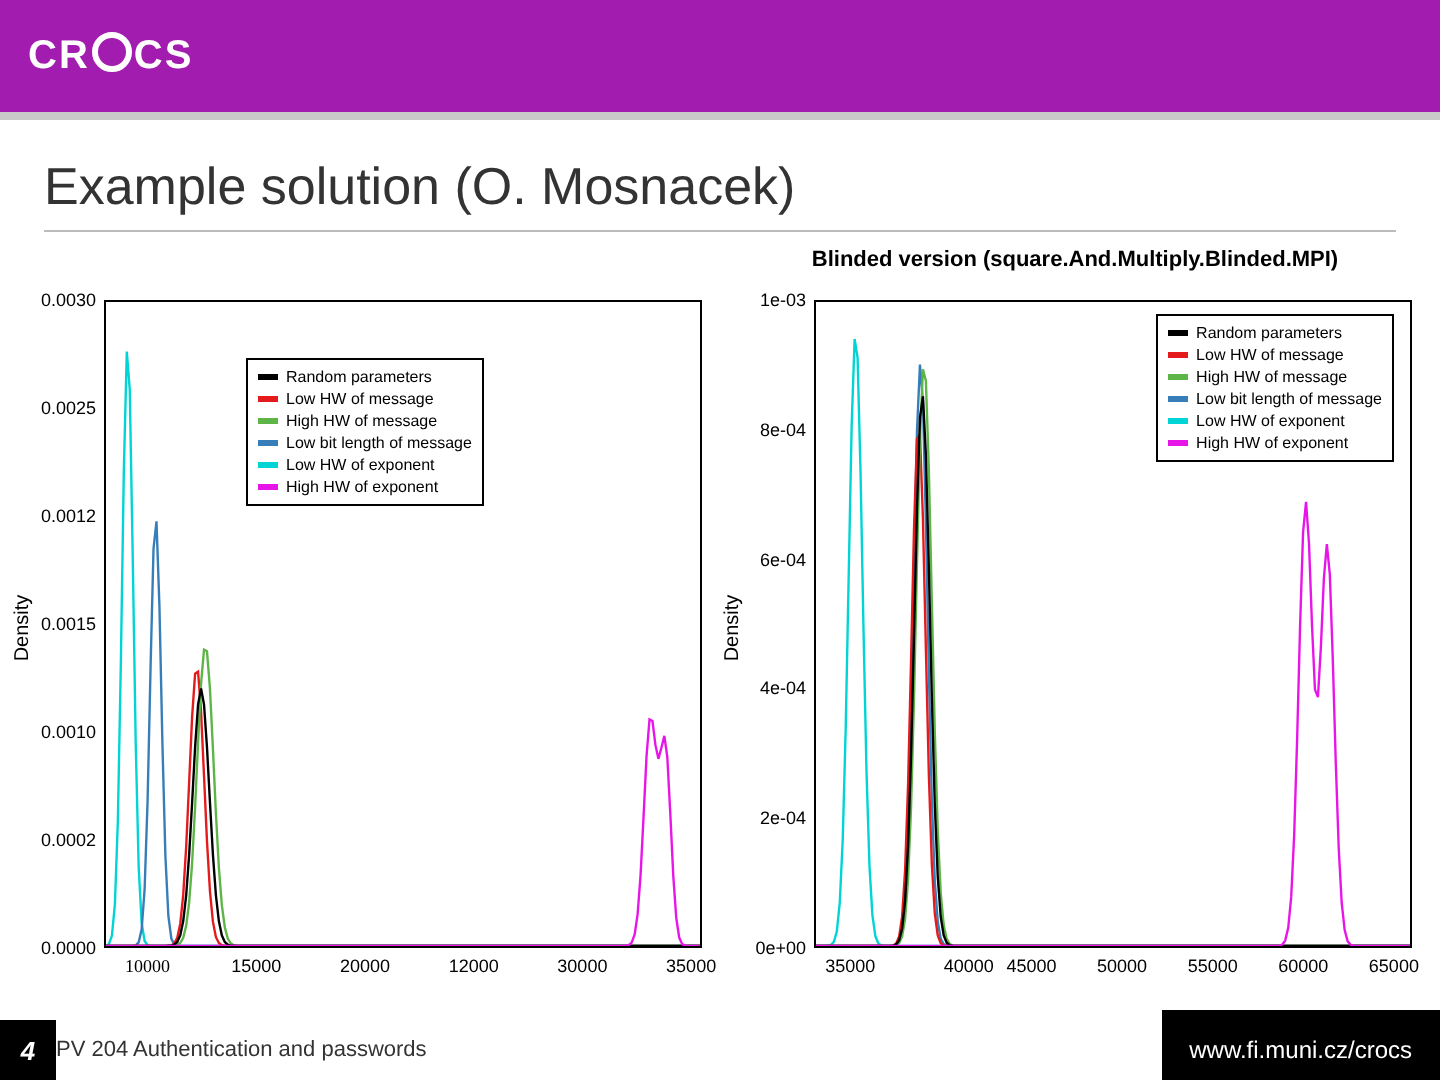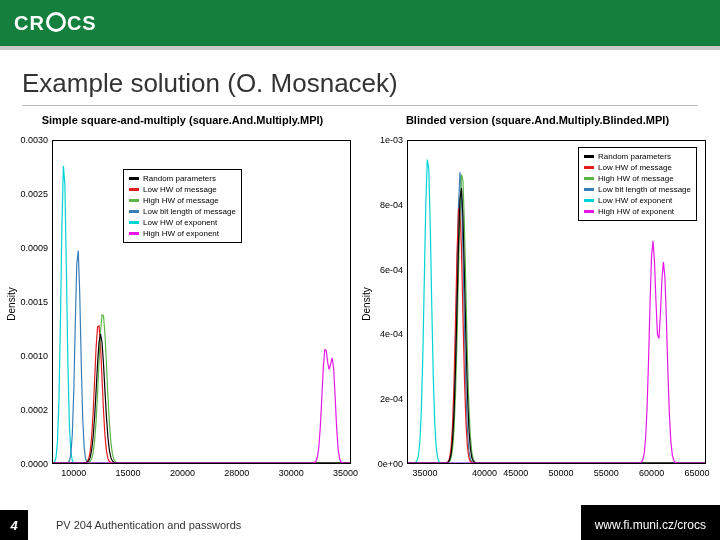--- a/index.html
+++ b/index.html
@@ -1,53 +1,52 @@
 <!DOCTYPE html>
 <html><head>
 <meta charset="utf-8">
 <style>
   html,body{margin:0;padding:0;width:720px;height:540px;font-family:Arial,Helvetica,sans-serif;background:#fff;overflow:hidden}
-  .topbar{height:46px;background:#15803d;color:#fff;display:flex;align-items:center;padding:0 14px}
+  .topbar{height:56px;background:#a21caf;color:#fff;display:flex;align-items:center;padding:0 14px}
   .logo{font-size:20px;font-weight:bold;letter-spacing:1px;color:#fff}
   .logo .o{display:inline-block;width:14px;height:14px;border:3px solid #fff;border-radius:50%;vertical-align:-2px;margin:0 1px}
   .thinbar{height:4px;background:#c9c9c9}
   .title{font-size:26px;color:#333;padding:18px 22px 6px 22px}
   .underline{border-bottom:1px solid #bbb;margin:0 22px 8px 22px}
   .charts{display:flex;gap:6px;padding:0 8px;height:380px}
   .panel{flex:1;position:relative}
   .ctitle{position:absolute;left:0;right:0;top:0;text-align:center;font-size:11px;font-weight:bold}
   .ylab{position:absolute;left:-2px;top:50%;transform:rotate(-90deg) translateX(-50%);transform-origin:left top;font-size:10px}
   .plot{position:absolute;left:44px;top:26px;right:6px;bottom:30px;border:1px solid #000;box-sizing:border-box}
   svg.curves{position:absolute;left:0;top:0;width:100%;height:100%}
   .yticks{position:absolute;left:0;top:26px;bottom:30px;width:42px}
   .ytick{position:absolute;right:2px;font-size:9px;color:#000;transform:translateY(-50%)}
   .xticks{position:absolute;left:44px;right:6px;bottom:10px;height:16px}
   .xtick{position:absolute;font-size:9px;transform:translateX(-50%)}
   .legend{position:absolute;background:#fff;border:1px solid #000;padding:3px 5px;font-size:8px;line-height:11px}
   .legrow{display:flex;align-items:center;gap:4px;white-space:nowrap}
   .sw{width:10px;height:3px;display:inline-block}
   .footer{position:absolute;left:0;right:0;bottom:0;height:30px;background:#fff;display:flex;align-items:center}
   .pagenum{width:28px;height:30px;background:#000;color:#fff;display:flex;align-items:center;justify-content:center;font-size:13px;font-weight:bold;font-style:italic}
-  .ftext{font-size:11px;color:#333;padding-left:28px}
+  .ftext{font-size:11px;color:#333;padding-left:0}
   .url{margin-left:auto;height:40px;background:#000;color:#fff;font-size:12px;display:flex;align-items:center;padding:0 14px}
 </style>
 </head>
 <body>
 
 <div class="topbar">
   <span class="logo">CR<span class="o"></span>CS</span>
 </div>
 <div class="thinbar"></div>
 
 <div class="title">Example solution (O. Mosnacek)</div>
 <div class="underline"></div>
 
 <div class="charts">
   <div class="panel" id="panel0">
-    <div class="ctitle">Simple square-and-multiply (square.And.Multiply.MPI)</div>
     <div class="ylab">Density</div>
     <div class="plot" id="plot0">
       <svg class="curves" id="svg0" viewBox="0 0 300 320" preserveAspectRatio="none">
           <path d="M 0 320 L 0.0 319.9 L 1.5 319.0 L 3.0 314.8 L 4.5 299.2 L 6.0 257.4 L 7.5 179.4 L 9.0 84.2 L 10.5 24.6 L 12.0 43.5 L 13.5 126.7 L 15.0 219.1 L 16.5 280.6 L 18.0 308.5 L 19.5 317.5 L 21.0 319.6 L 22.5 320.0 L 24.0 320.0 L 25.5 320.0 L 27.0 320.0 L 28.5 320.0 L 30.0 320.0 L 31.5 320.0 L 33.0 320.0 L 34.5 320.0 L 36.0 320.0 L 37.5 320.0 L 39.0 320.0 L 40.5 320.0 L 42.0 320.0 L 43.5 320.0 L 45.0 320.0 L 46.5 320.0 L 48.0 320.0 L 49.5 320.0 L 51.0 320.0 L 52.5 320.0 L 54.0 320.0 L 55.5 320.0 L 57.0 320.0 L 58.5 320.0 L 60.0 320.0 L 61.5 320.0 L 63.0 320.0 L 64.5 320.0 L 66.0 320.0 L 67.5 320.0 L 69.0 320.0 L 70.5 320.0 L 72.0 320.0 L 73.5 320.0 L 75.0 320.0 L 76.5 320.0 L 78.0 320.0 L 79.5 320.0 L 81.0 320.0 L 82.5 320.0 L 84.0 320.0 L 85.5 320.0 L 87.0 320.0 L 88.5 320.0 L 90.0 320.0 L 91.5 320.0 L 93.0 320.0 L 94.5 320.0 L 96.0 320.0 L 97.5 320.0 L 99.0 320.0 L 100.5 320.0 L 102.0 320.0 L 103.5 320.0 L 105.0 320.0 L 106.5 320.0 L 108.0 320.0 L 109.5 320.0 L 111.0 320.0 L 112.5 320.0 L 114.0 320.0 L 115.5 320.0 L 117.0 320.0 L 118.5 320.0 L 120.0 320.0 L 121.5 320.0 L 123.0 320.0 L 124.5 320.0 L 126.0 320.0 L 127.5 320.0 L 129.0 320.0 L 130.5 320.0 L 132.0 320.0 L 133.5 320.0 L 135.0 320.0 L 136.5 320.0 L 138.0 320.0 L 139.5 320.0 L 141.0 320.0 L 142.5 320.0 L 144.0 320.0 L 145.5 320.0 L 147.0 320.0 L 148.5 320.0 L 150.0 320.0 L 151.5 320.0 L 153.0 320.0 L 154.5 320.0 L 156.0 320.0 L 157.5 320.0 L 159.0 320.0 L 160.5 320.0 L 162.0 320.0 L 163.5 320.0 L 165.0 320.0 L 166.5 320.0 L 168.0 320.0 L 169.5 320.0 L 171.0 320.0 L 172.5 320.0 L 174.0 320.0 L 175.5 320.0 L 177.0 320.0 L 178.5 320.0 L 180.0 320.0 L 181.5 320.0 L 183.0 320.0 L 184.5 320.0 L 186.0 320.0 L 187.5 320.0 L 189.0 320.0 L 190.5 320.0 L 192.0 320.0 L 193.5 320.0 L 195.0 320.0 L 196.5 320.0 L 198.0 320.0 L 199.5 320.0 L 201.0 320.0 L 202.5 320.0 L 204.0 320.0 L 205.5 320.0 L 207.0 320.0 L 208.5 320.0 L 210.0 320.0 L 211.5 320.0 L 213.0 320.0 L 214.5 320.0 L 216.0 320.0 L 217.5 320.0 L 219.0 320.0 L 220.5 320.0 L 222.0 320.0 L 223.5 320.0 L 225.0 320.0 L 226.5 320.0 L 228.0 320.0 L 229.5 320.0 L 231.0 320.0 L 232.5 320.0 L 234.0 320.0 L 235.5 320.0 L 237.0 320.0 L 238.5 320.0 L 240.0 320.0 L 241.5 320.0 L 243.0 320.0 L 244.5 320.0 L 246.0 320.0 L 247.5 320.0 L 249.0 320.0 L 250.5 320.0 L 252.0 320.0 L 253.5 320.0 L 255.0 320.0 L 256.5 320.0 L 258.0 320.0 L 259.5 320.0 L 261.0 320.0 L 262.5 320.0 L 264.0 320.0 L 265.5 320.0 L 267.0 320.0 L 268.5 320.0 L 270.0 320.0 L 271.5 320.0 L 273.0 320.0 L 274.5 320.0 L 276.0 320.0 L 277.5 320.0 L 279.0 320.0 L 280.5 320.0 L 282.0 320.0 L 283.5 320.0 L 285.0 320.0 L 286.5 320.0 L 288.0 320.0 L 289.5 320.0 L 291.0 320.0 L 292.5 320.0 L 294.0 320.0 L 295.5 320.0 L 297.0 320.0 L 298.5 320.0 L 300.0 320.0 L 300 320" fill="none" stroke="#00d4d4" stroke-width="1.2"></path>
           <path d="M 0 320 L 0.0 320.0 L 1.5 320.0 L 3.0 320.0 L 4.5 320.0 L 6.0 320.0 L 7.5 320.0 L 9.0 320.0 L 10.5 320.0 L 12.0 320.0 L 13.5 320.0 L 15.0 319.7 L 16.5 318.2 L 18.0 311.8 L 19.5 291.9 L 21.0 247.9 L 22.5 181.9 L 24.0 122.5 L 25.5 109.0 L 27.0 151.6 L 28.5 219.6 L 30.0 275.3 L 31.5 305.1 L 33.0 316.3 L 34.5 319.3 L 36.0 319.9 L 37.5 320.0 L 39.0 320.0 L 40.5 320.0 L 42.0 320.0 L 43.5 320.0 L 45.0 320.0 L 46.5 320.0 L 48.0 320.0 L 49.5 320.0 L 51.0 320.0 L 52.5 320.0 L 54.0 320.0 L 55.5 320.0 L 57.0 320.0 L 58.5 320.0 L 60.0 320.0 L 61.5 320.0 L 63.0 320.0 L 64.5 320.0 L 66.0 320.0 L 67.5 320.0 L 69.0 320.0 L 70.5 320.0 L 72.0 320.0 L 73.5 320.0 L 75.0 320.0 L 76.5 320.0 L 78.0 320.0 L 79.5 320.0 L 81.0 320.0 L 82.5 320.0 L 84.0 320.0 L 85.5 320.0 L 87.0 320.0 L 88.5 320.0 L 90.0 320.0 L 91.5 320.0 L 93.0 320.0 L 94.5 320.0 L 96.0 320.0 L 97.5 320.0 L 99.0 320.0 L 100.5 320.0 L 102.0 320.0 L 103.5 320.0 L 105.0 320.0 L 106.5 320.0 L 108.0 320.0 L 109.5 320.0 L 111.0 320.0 L 112.5 320.0 L 114.0 320.0 L 115.5 320.0 L 117.0 320.0 L 118.5 320.0 L 120.0 320.0 L 121.5 320.0 L 123.0 320.0 L 124.5 320.0 L 126.0 320.0 L 127.5 320.0 L 129.0 320.0 L 130.5 320.0 L 132.0 320.0 L 133.5 320.0 L 135.0 320.0 L 136.5 320.0 L 138.0 320.0 L 139.5 320.0 L 141.0 320.0 L 142.5 320.0 L 144.0 320.0 L 145.5 320.0 L 147.0 320.0 L 148.5 320.0 L 150.0 320.0 L 151.5 320.0 L 153.0 320.0 L 154.5 320.0 L 156.0 320.0 L 157.5 320.0 L 159.0 320.0 L 160.5 320.0 L 162.0 320.0 L 163.5 320.0 L 165.0 320.0 L 166.5 320.0 L 168.0 320.0 L 169.5 320.0 L 171.0 320.0 L 172.5 320.0 L 174.0 320.0 L 175.5 320.0 L 177.0 320.0 L 178.5 320.0 L 180.0 320.0 L 181.5 320.0 L 183.0 320.0 L 184.5 320.0 L 186.0 320.0 L 187.5 320.0 L 189.0 320.0 L 190.5 320.0 L 192.0 320.0 L 193.5 320.0 L 195.0 320.0 L 196.5 320.0 L 198.0 320.0 L 199.5 320.0 L 201.0 320.0 L 202.5 320.0 L 204.0 320.0 L 205.5 320.0 L 207.0 320.0 L 208.5 320.0 L 210.0 320.0 L 211.5 320.0 L 213.0 320.0 L 214.5 320.0 L 216.0 320.0 L 217.5 320.0 L 219.0 320.0 L 220.5 320.0 L 222.0 320.0 L 223.5 320.0 L 225.0 320.0 L 226.5 320.0 L 228.0 320.0 L 229.5 320.0 L 231.0 320.0 L 232.5 320.0 L 234.0 320.0 L 235.5 320.0 L 237.0 320.0 L 238.5 320.0 L 240.0 320.0 L 241.5 320.0 L 243.0 320.0 L 244.5 320.0 L 246.0 320.0 L 247.5 320.0 L 249.0 320.0 L 250.5 320.0 L 252.0 320.0 L 253.5 320.0 L 255.0 320.0 L 256.5 320.0 L 258.0 320.0 L 259.5 320.0 L 261.0 320.0 L 262.5 320.0 L 264.0 320.0 L 265.5 320.0 L 267.0 320.0 L 268.5 320.0 L 270.0 320.0 L 271.5 320.0 L 273.0 320.0 L 274.5 320.0 L 276.0 320.0 L 277.5 320.0 L 279.0 320.0 L 280.5 320.0 L 282.0 320.0 L 283.5 320.0 L 285.0 320.0 L 286.5 320.0 L 288.0 320.0 L 289.5 320.0 L 291.0 320.0 L 292.5 320.0 L 294.0 320.0 L 295.5 320.0 L 297.0 320.0 L 298.5 320.0 L 300.0 320.0 L 300 320" fill="none" stroke="#377eb8" stroke-width="1.2"></path>
           <path d="M 0 320 L 0.0 320.0 L 1.5 320.0 L 3.0 320.0 L 4.5 320.0 L 6.0 320.0 L 7.5 320.0 L 9.0 320.0 L 10.5 320.0 L 12.0 320.0 L 13.5 320.0 L 15.0 320.0 L 16.5 320.0 L 18.0 320.0 L 19.5 320.0 L 21.0 320.0 L 22.5 320.0 L 24.0 320.0 L 25.5 320.0 L 27.0 320.0 L 28.5 320.0 L 30.0 320.0 L 31.5 319.9 L 33.0 319.7 L 34.5 318.7 L 36.0 315.9 L 37.5 308.9 L 39.0 294.6 L 40.5 270.6 L 42.0 238.5 L 43.5 206.0 L 45.0 184.7 L 46.5 183.7 L 48.0 203.4 L 49.5 235.4 L 51.0 267.9 L 52.5 292.8 L 54.0 307.9 L 55.5 315.5 L 57.0 318.5 L 58.5 319.6 L 60.0 319.9 L 61.5 320.0 L 63.0 320.0 L 64.5 320.0 L 66.0 320.0 L 67.5 320.0 L 69.0 320.0 L 70.5 320.0 L 72.0 320.0 L 73.5 320.0 L 75.0 320.0 L 76.5 320.0 L 78.0 320.0 L 79.5 320.0 L 81.0 320.0 L 82.5 320.0 L 84.0 320.0 L 85.5 320.0 L 87.0 320.0 L 88.5 320.0 L 90.0 320.0 L 91.5 320.0 L 93.0 320.0 L 94.5 320.0 L 96.0 320.0 L 97.5 320.0 L 99.0 320.0 L 100.5 320.0 L 102.0 320.0 L 103.5 320.0 L 105.0 320.0 L 106.5 320.0 L 108.0 320.0 L 109.5 320.0 L 111.0 320.0 L 112.5 320.0 L 114.0 320.0 L 115.5 320.0 L 117.0 320.0 L 118.5 320.0 L 120.0 320.0 L 121.5 320.0 L 123.0 320.0 L 124.5 320.0 L 126.0 320.0 L 127.5 320.0 L 129.0 320.0 L 130.5 320.0 L 132.0 320.0 L 133.5 320.0 L 135.0 320.0 L 136.5 320.0 L 138.0 320.0 L 139.5 320.0 L 141.0 320.0 L 142.5 320.0 L 144.0 320.0 L 145.5 320.0 L 147.0 320.0 L 148.5 320.0 L 150.0 320.0 L 151.5 320.0 L 153.0 320.0 L 154.5 320.0 L 156.0 320.0 L 157.5 320.0 L 159.0 320.0 L 160.5 320.0 L 162.0 320.0 L 163.5 320.0 L 165.0 320.0 L 166.5 320.0 L 168.0 320.0 L 169.5 320.0 L 171.0 320.0 L 172.5 320.0 L 174.0 320.0 L 175.5 320.0 L 177.0 320.0 L 178.5 320.0 L 180.0 320.0 L 181.5 320.0 L 183.0 320.0 L 184.5 320.0 L 186.0 320.0 L 187.5 320.0 L 189.0 320.0 L 190.5 320.0 L 192.0 320.0 L 193.5 320.0 L 195.0 320.0 L 196.5 320.0 L 198.0 320.0 L 199.5 320.0 L 201.0 320.0 L 202.5 320.0 L 204.0 320.0 L 205.5 320.0 L 207.0 320.0 L 208.5 320.0 L 210.0 320.0 L 211.5 320.0 L 213.0 320.0 L 214.5 320.0 L 216.0 320.0 L 217.5 320.0 L 219.0 320.0 L 220.5 320.0 L 222.0 320.0 L 223.5 320.0 L 225.0 320.0 L 226.5 320.0 L 228.0 320.0 L 229.5 320.0 L 231.0 320.0 L 232.5 320.0 L 234.0 320.0 L 235.5 320.0 L 237.0 320.0 L 238.5 320.0 L 240.0 320.0 L 241.5 320.0 L 243.0 320.0 L 244.5 320.0 L 246.0 320.0 L 247.5 320.0 L 249.0 320.0 L 250.5 320.0 L 252.0 320.0 L 253.5 320.0 L 255.0 320.0 L 256.5 320.0 L 258.0 320.0 L 259.5 320.0 L 261.0 320.0 L 262.5 320.0 L 264.0 320.0 L 265.5 320.0 L 267.0 320.0 L 268.5 320.0 L 270.0 320.0 L 271.5 320.0 L 273.0 320.0 L 274.5 320.0 L 276.0 320.0 L 277.5 320.0 L 279.0 320.0 L 280.5 320.0 L 282.0 320.0 L 283.5 320.0 L 285.0 320.0 L 286.5 320.0 L 288.0 320.0 L 289.5 320.0 L 291.0 320.0 L 292.5 320.0 L 294.0 320.0 L 295.5 320.0 L 297.0 320.0 L 298.5 320.0 L 300.0 320.0 L 300 320" fill="none" stroke="#e41a1c" stroke-width="1.2"></path>
           <path d="M 0 320 L 0.0 320.0 L 1.5 320.0 L 3.0 320.0 L 4.5 320.0 L 6.0 320.0 L 7.5 320.0 L 9.0 320.0 L 10.5 320.0 L 12.0 320.0 L 13.5 320.0 L 15.0 320.0 L 16.5 320.0 L 18.0 320.0 L 19.5 320.0 L 21.0 320.0 L 22.5 320.0 L 24.0 320.0 L 25.5 320.0 L 27.0 320.0 L 28.5 320.0 L 30.0 320.0 L 31.5 320.0 L 33.0 320.0 L 34.5 319.9 L 36.0 319.5 L 37.5 318.5 L 39.0 315.9 L 40.5 310.0 L 42.0 298.3 L 43.5 278.8 L 45.0 251.1 L 46.5 219.0 L 48.0 189.8 L 49.5 172.7 L 51.0 173.5 L 52.5 192.1 L 54.0 221.9 L 55.5 253.9 L 57.0 280.9 L 58.5 299.7 L 60.0 310.7 L 61.5 316.3 L 63.0 318.7 L 64.5 319.6 L 66.0 319.9 L 67.5 320.0 L 69.0 320.0 L 70.5 320.0 L 72.0 320.0 L 73.5 320.0 L 75.0 320.0 L 76.5 320.0 L 78.0 320.0 L 79.5 320.0 L 81.0 320.0 L 82.5 320.0 L 84.0 320.0 L 85.5 320.0 L 87.0 320.0 L 88.5 320.0 L 90.0 320.0 L 91.5 320.0 L 93.0 320.0 L 94.5 320.0 L 96.0 320.0 L 97.5 320.0 L 99.0 320.0 L 100.5 320.0 L 102.0 320.0 L 103.5 320.0 L 105.0 320.0 L 106.5 320.0 L 108.0 320.0 L 109.5 320.0 L 111.0 320.0 L 112.5 320.0 L 114.0 320.0 L 115.5 320.0 L 117.0 320.0 L 118.5 320.0 L 120.0 320.0 L 121.5 320.0 L 123.0 320.0 L 124.5 320.0 L 126.0 320.0 L 127.5 320.0 L 129.0 320.0 L 130.5 320.0 L 132.0 320.0 L 133.5 320.0 L 135.0 320.0 L 136.5 320.0 L 138.0 320.0 L 139.5 320.0 L 141.0 320.0 L 142.5 320.0 L 144.0 320.0 L 145.5 320.0 L 147.0 320.0 L 148.5 320.0 L 150.0 320.0 L 151.5 320.0 L 153.0 320.0 L 154.5 320.0 L 156.0 320.0 L 157.5 320.0 L 159.0 320.0 L 160.5 320.0 L 162.0 320.0 L 163.5 320.0 L 165.0 320.0 L 166.5 320.0 L 168.0 320.0 L 169.5 320.0 L 171.0 320.0 L 172.5 320.0 L 174.0 320.0 L 175.5 320.0 L 177.0 320.0 L 178.5 320.0 L 180.0 320.0 L 181.5 320.0 L 183.0 320.0 L 184.5 320.0 L 186.0 320.0 L 187.5 320.0 L 189.0 320.0 L 190.5 320.0 L 192.0 320.0 L 193.5 320.0 L 195.0 320.0 L 196.5 320.0 L 198.0 320.0 L 199.5 320.0 L 201.0 320.0 L 202.5 320.0 L 204.0 320.0 L 205.5 320.0 L 207.0 320.0 L 208.5 320.0 L 210.0 320.0 L 211.5 320.0 L 213.0 320.0 L 214.5 320.0 L 216.0 320.0 L 217.5 320.0 L 219.0 320.0 L 220.5 320.0 L 222.0 320.0 L 223.5 320.0 L 225.0 320.0 L 226.5 320.0 L 228.0 320.0 L 229.5 320.0 L 231.0 320.0 L 232.5 320.0 L 234.0 320.0 L 235.5 320.0 L 237.0 320.0 L 238.5 320.0 L 240.0 320.0 L 241.5 320.0 L 243.0 320.0 L 244.5 320.0 L 246.0 320.0 L 247.5 320.0 L 249.0 320.0 L 250.5 320.0 L 252.0 320.0 L 253.5 320.0 L 255.0 320.0 L 256.5 320.0 L 258.0 320.0 L 259.5 320.0 L 261.0 320.0 L 262.5 320.0 L 264.0 320.0 L 265.5 320.0 L 267.0 320.0 L 268.5 320.0 L 270.0 320.0 L 271.5 320.0 L 273.0 320.0 L 274.5 320.0 L 276.0 320.0 L 277.5 320.0 L 279.0 320.0 L 280.5 320.0 L 282.0 320.0 L 283.5 320.0 L 285.0 320.0 L 286.5 320.0 L 288.0 320.0 L 289.5 320.0 L 291.0 320.0 L 292.5 320.0 L 294.0 320.0 L 295.5 320.0 L 297.0 320.0 L 298.5 320.0 L 300.0 320.0 L 300 320" fill="none" stroke="#5db548" stroke-width="1.2"></path>
           <path d="M 0 320 L 0.0 320.0 L 1.5 320.0 L 3.0 320.0 L 4.5 320.0 L 6.0 320.0 L 7.5 320.0 L 9.0 320.0 L 10.5 320.0 L 12.0 320.0 L 13.5 320.0 L 15.0 320.0 L 16.5 320.0 L 18.0 320.0 L 19.5 320.0 L 21.0 320.0 L 22.5 320.0 L 24.0 320.0 L 25.5 320.0 L 27.0 320.0 L 28.5 320.0 L 30.0 320.0 L 31.5 319.9 L 33.0 319.8 L 34.5 319.3 L 36.0 318.0 L 37.5 314.7 L 39.0 307.6 L 40.5 294.7 L 42.0 274.6 L 43.5 248.6 L 45.0 221.2 L 46.5 200.0 L 48.0 192.0 L 49.5 200.0 L 51.0 221.2 L 52.5 248.6 L 54.0 274.6 L 55.5 294.7 L 57.0 307.6 L 58.5 314.7 L 60.0 318.0 L 61.5 319.3 L 63.0 319.8 L 64.5 319.9 L 66.0 320.0 L 67.5 320.0 L 69.0 320.0 L 70.5 320.0 L 72.0 320.0 L 73.5 320.0 L 75.0 320.0 L 76.5 320.0 L 78.0 320.0 L 79.5 320.0 L 81.0 320.0 L 82.5 320.0 L 84.0 320.0 L 85.5 320.0 L 87.0 320.0 L 88.5 320.0 L 90.0 320.0 L 91.5 320.0 L 93.0 320.0 L 94.5 320.0 L 96.0 320.0 L 97.5 320.0 L 99.0 320.0 L 100.5 320.0 L 102.0 320.0 L 103.5 320.0 L 105.0 320.0 L 106.5 320.0 L 108.0 320.0 L 109.5 320.0 L 111.0 320.0 L 112.5 320.0 L 114.0 320.0 L 115.5 320.0 L 117.0 320.0 L 118.5 320.0 L 120.0 320.0 L 121.5 320.0 L 123.0 320.0 L 124.5 320.0 L 126.0 320.0 L 127.5 320.0 L 129.0 320.0 L 130.5 320.0 L 132.0 320.0 L 133.5 320.0 L 135.0 320.0 L 136.5 320.0 L 138.0 320.0 L 139.5 320.0 L 141.0 320.0 L 142.5 320.0 L 144.0 320.0 L 145.5 320.0 L 147.0 320.0 L 148.5 320.0 L 150.0 320.0 L 151.5 320.0 L 153.0 320.0 L 154.5 320.0 L 156.0 320.0 L 157.5 320.0 L 159.0 320.0 L 160.5 320.0 L 162.0 320.0 L 163.5 320.0 L 165.0 320.0 L 166.5 320.0 L 168.0 320.0 L 169.5 320.0 L 171.0 320.0 L 172.5 320.0 L 174.0 320.0 L 175.5 320.0 L 177.0 320.0 L 178.5 320.0 L 180.0 320.0 L 181.5 320.0 L 183.0 320.0 L 184.5 320.0 L 186.0 320.0 L 187.5 320.0 L 189.0 320.0 L 190.5 320.0 L 192.0 320.0 L 193.5 320.0 L 195.0 320.0 L 196.5 320.0 L 198.0 320.0 L 199.5 320.0 L 201.0 320.0 L 202.5 320.0 L 204.0 320.0 L 205.5 320.0 L 207.0 320.0 L 208.5 320.0 L 210.0 320.0 L 211.5 320.0 L 213.0 320.0 L 214.5 320.0 L 216.0 320.0 L 217.5 320.0 L 219.0 320.0 L 220.5 320.0 L 222.0 320.0 L 223.5 320.0 L 225.0 320.0 L 226.5 320.0 L 228.0 320.0 L 229.5 320.0 L 231.0 320.0 L 232.5 320.0 L 234.0 320.0 L 235.5 320.0 L 237.0 320.0 L 238.5 320.0 L 240.0 320.0 L 241.5 320.0 L 243.0 320.0 L 244.5 320.0 L 246.0 320.0 L 247.5 320.0 L 249.0 320.0 L 250.5 320.0 L 252.0 320.0 L 253.5 320.0 L 255.0 320.0 L 256.5 320.0 L 258.0 320.0 L 259.5 320.0 L 261.0 320.0 L 262.5 320.0 L 264.0 320.0 L 265.5 320.0 L 267.0 320.0 L 268.5 320.0 L 270.0 320.0 L 271.5 320.0 L 273.0 320.0 L 274.5 320.0 L 276.0 320.0 L 277.5 320.0 L 279.0 320.0 L 280.5 320.0 L 282.0 320.0 L 283.5 320.0 L 285.0 320.0 L 286.5 320.0 L 288.0 320.0 L 289.5 320.0 L 291.0 320.0 L 292.5 320.0 L 294.0 320.0 L 295.5 320.0 L 297.0 320.0 L 298.5 320.0 L 300.0 320.0 L 300 320" fill="none" stroke="#000000" stroke-width="1.2"></path>
           <path d="M 0 320 L 0.0 320.0 L 1.5 320.0 L 3.0 320.0 L 4.5 320.0 L 6.0 320.0 L 7.5 320.0 L 9.0 320.0 L 10.5 320.0 L 12.0 320.0 L 13.5 320.0 L 15.0 320.0 L 16.5 320.0 L 18.0 320.0 L 19.5 320.0 L 21.0 320.0 L 22.5 320.0 L 24.0 320.0 L 25.5 320.0 L 27.0 320.0 L 28.5 320.0 L 30.0 320.0 L 31.5 320.0 L 33.0 320.0 L 34.5 320.0 L 36.0 320.0 L 37.5 320.0 L 39.0 320.0 L 40.5 320.0 L 42.0 320.0 L 43.5 320.0 L 45.0 320.0 L 46.5 320.0 L 48.0 320.0 L 49.5 320.0 L 51.0 320.0 L 52.5 320.0 L 54.0 320.0 L 55.5 320.0 L 57.0 320.0 L 58.5 320.0 L 60.0 320.0 L 61.5 320.0 L 63.0 320.0 L 64.5 320.0 L 66.0 320.0 L 67.5 320.0 L 69.0 320.0 L 70.5 320.0 L 72.0 320.0 L 73.5 320.0 L 75.0 320.0 L 76.5 320.0 L 78.0 320.0 L 79.5 320.0 L 81.0 320.0 L 82.5 320.0 L 84.0 320.0 L 85.5 320.0 L 87.0 320.0 L 88.5 320.0 L 90.0 320.0 L 91.5 320.0 L 93.0 320.0 L 94.5 320.0 L 96.0 320.0 L 97.5 320.0 L 99.0 320.0 L 100.5 320.0 L 102.0 320.0 L 103.5 320.0 L 105.0 320.0 L 106.5 320.0 L 108.0 320.0 L 109.5 320.0 L 111.0 320.0 L 112.5 320.0 L 114.0 320.0 L 115.5 320.0 L 117.0 320.0 L 118.5 320.0 L 120.0 320.0 L 121.5 320.0 L 123.0 320.0 L 124.5 320.0 L 126.0 320.0 L 127.5 320.0 L 129.0 320.0 L 130.5 320.0 L 132.0 320.0 L 133.5 320.0 L 135.0 320.0 L 136.5 320.0 L 138.0 320.0 L 139.5 320.0 L 141.0 320.0 L 142.5 320.0 L 144.0 320.0 L 145.5 320.0 L 147.0 320.0 L 148.5 320.0 L 150.0 320.0 L 151.5 320.0 L 153.0 320.0 L 154.5 320.0 L 156.0 320.0 L 157.5 320.0 L 159.0 320.0 L 160.5 320.0 L 162.0 320.0 L 163.5 320.0 L 165.0 320.0 L 166.5 320.0 L 168.0 320.0 L 169.5 320.0 L 171.0 320.0 L 172.5 320.0 L 174.0 320.0 L 175.5 320.0 L 177.0 320.0 L 178.5 320.0 L 180.0 320.0 L 181.5 320.0 L 183.0 320.0 L 184.5 320.0 L 186.0 320.0 L 187.5 320.0 L 189.0 320.0 L 190.5 320.0 L 192.0 320.0 L 193.5 320.0 L 195.0 320.0 L 196.5 320.0 L 198.0 320.0 L 199.5 320.0 L 201.0 320.0 L 202.5 320.0 L 204.0 320.0 L 205.5 320.0 L 207.0 320.0 L 208.5 320.0 L 210.0 320.0 L 211.5 320.0 L 213.0 320.0 L 214.5 320.0 L 216.0 320.0 L 217.5 320.0 L 219.0 320.0 L 220.5 320.0 L 222.0 320.0 L 223.5 320.0 L 225.0 320.0 L 226.5 320.0 L 228.0 320.0 L 229.5 320.0 L 231.0 320.0 L 232.5 320.0 L 234.0 320.0 L 235.5 320.0 L 237.0 320.0 L 238.5 320.0 L 240.0 320.0 L 241.5 320.0 L 243.0 320.0 L 244.5 320.0 L 246.0 320.0 L 247.5 320.0 L 249.0 320.0 L 250.5 320.0 L 252.0 320.0 L 253.5 320.0 L 255.0 320.0 L 256.5 320.0 L 258.0 320.0 L 259.5 320.0 L 261.0 320.0 L 262.5 319.9 L 264.0 319.6 L 265.5 318.3 L 267.0 314.3 L 268.5 304.2 L 270.0 284.5 L 271.5 255.6 L 273.0 225.6 L 274.5 207.4 L 276.0 208.2 L 277.5 220.2 L 279.0 227.0 L 280.5 221.5 L 282.0 215.6 L 283.5 226.2 L 285.0 254.2 L 286.5 285.0 L 288.0 306.0 L 289.5 315.8 L 291.0 319.1 L 292.5 319.8 L 294.0 320.0 L 295.5 320.0 L 297.0 320.0 L 298.5 320.0 L 300.0 320.0 L 300 320" fill="none" stroke="#e815e8" stroke-width="1.2"></path>
         </svg>
@@ -76,29 +75,29 @@
             <span class="sw" style="background:#e815e8"></span>
             <span>High HW of exponent</span>
           </div>
         </div>
     </div>
     <div class="yticks" id="yt0">
         <div class="ytick" style="top: 100%;">0.0000</div>
         <div class="ytick" style="top: 83.3333%;">0.0002</div>
         <div class="ytick" style="top: 66.6667%;">0.0010</div>
         <div class="ytick" style="top: 50%;">0.0015</div>
-        <div class="ytick" style="top: 33.3333%;">0.0009</div>
+        <div class="ytick" style="top: 33.3333%;">0.0012</div>
         <div class="ytick" style="top: 16.6667%;">0.0025</div>
         <div class="ytick" style="top: 0%;">0.0030</div>
       </div>
     <div class="xticks" id="xt0">
-        <div class="xtick" style="left: 7.27273%;">10000</div>
+        <div class="xtick" style="left: 7.27273%; font-family: Liberation Serif, serif;">10000</div>
         <div class="xtick" style="left: 25.4545%;">15000</div>
         <div class="xtick" style="left: 43.6364%;">20000</div>
-        <div class="xtick" style="left: 61.8182%;">28000</div>
+        <div class="xtick" style="left: 61.8182%;">12000</div>
         <div class="xtick" style="left: 80%;">30000</div>
         <div class="xtick" style="left: 98.1818%;">35000</div>
       </div>
   </div>
   <div class="panel" id="panel1">
     <div class="ctitle">Blinded version (square.And.Multiply.Blinded.MPI)</div>
     <div class="ylab">Density</div>
     <div class="plot" id="plot1">
       <svg class="curves" id="svg1" viewBox="0 0 300 320" preserveAspectRatio="none">
           <path d="M 0 320 L 0.0 320.0 L 1.5 320.0 L 3.0 320.0 L 4.5 320.0 L 6.0 319.9 L 7.5 319.5 L 9.0 318.0 L 10.5 312.8 L 12.0 298.6 L 13.5 267.2 L 15.0 212.0 L 16.5 136.7 L 18.0 61.8 L 19.5 18.4 L 21.0 27.6 L 22.5 84.9 L 24.0 163.1 L 25.5 233.1 L 27.0 280.1 L 28.5 304.8 L 30.0 315.2 L 31.5 318.7 L 33.0 319.7 L 34.5 320.0 L 36.0 320.0 L 37.5 320.0 L 39.0 320.0 L 40.5 320.0 L 42.0 320.0 L 43.5 320.0 L 45.0 320.0 L 46.5 320.0 L 48.0 320.0 L 49.5 320.0 L 51.0 320.0 L 52.5 320.0 L 54.0 320.0 L 55.5 320.0 L 57.0 320.0 L 58.5 320.0 L 60.0 320.0 L 61.5 320.0 L 63.0 320.0 L 64.5 320.0 L 66.0 320.0 L 67.5 320.0 L 69.0 320.0 L 70.5 320.0 L 72.0 320.0 L 73.5 320.0 L 75.0 320.0 L 76.5 320.0 L 78.0 320.0 L 79.5 320.0 L 81.0 320.0 L 82.5 320.0 L 84.0 320.0 L 85.5 320.0 L 87.0 320.0 L 88.5 320.0 L 90.0 320.0 L 91.5 320.0 L 93.0 320.0 L 94.5 320.0 L 96.0 320.0 L 97.5 320.0 L 99.0 320.0 L 100.5 320.0 L 102.0 320.0 L 103.5 320.0 L 105.0 320.0 L 106.5 320.0 L 108.0 320.0 L 109.5 320.0 L 111.0 320.0 L 112.5 320.0 L 114.0 320.0 L 115.5 320.0 L 117.0 320.0 L 118.5 320.0 L 120.0 320.0 L 121.5 320.0 L 123.0 320.0 L 124.5 320.0 L 126.0 320.0 L 127.5 320.0 L 129.0 320.0 L 130.5 320.0 L 132.0 320.0 L 133.5 320.0 L 135.0 320.0 L 136.5 320.0 L 138.0 320.0 L 139.5 320.0 L 141.0 320.0 L 142.5 320.0 L 144.0 320.0 L 145.5 320.0 L 147.0 320.0 L 148.5 320.0 L 150.0 320.0 L 151.5 320.0 L 153.0 320.0 L 154.5 320.0 L 156.0 320.0 L 157.5 320.0 L 159.0 320.0 L 160.5 320.0 L 162.0 320.0 L 163.5 320.0 L 165.0 320.0 L 166.5 320.0 L 168.0 320.0 L 169.5 320.0 L 171.0 320.0 L 172.5 320.0 L 174.0 320.0 L 175.5 320.0 L 177.0 320.0 L 178.5 320.0 L 180.0 320.0 L 181.5 320.0 L 183.0 320.0 L 184.5 320.0 L 186.0 320.0 L 187.5 320.0 L 189.0 320.0 L 190.5 320.0 L 192.0 320.0 L 193.5 320.0 L 195.0 320.0 L 196.5 320.0 L 198.0 320.0 L 199.5 320.0 L 201.0 320.0 L 202.5 320.0 L 204.0 320.0 L 205.5 320.0 L 207.0 320.0 L 208.5 320.0 L 210.0 320.0 L 211.5 320.0 L 213.0 320.0 L 214.5 320.0 L 216.0 320.0 L 217.5 320.0 L 219.0 320.0 L 220.5 320.0 L 222.0 320.0 L 223.5 320.0 L 225.0 320.0 L 226.5 320.0 L 228.0 320.0 L 229.5 320.0 L 231.0 320.0 L 232.5 320.0 L 234.0 320.0 L 235.5 320.0 L 237.0 320.0 L 238.5 320.0 L 240.0 320.0 L 241.5 320.0 L 243.0 320.0 L 244.5 320.0 L 246.0 320.0 L 247.5 320.0 L 249.0 320.0 L 250.5 320.0 L 252.0 320.0 L 253.5 320.0 L 255.0 320.0 L 256.5 320.0 L 258.0 320.0 L 259.5 320.0 L 261.0 320.0 L 262.5 320.0 L 264.0 320.0 L 265.5 320.0 L 267.0 320.0 L 268.5 320.0 L 270.0 320.0 L 271.5 320.0 L 273.0 320.0 L 274.5 320.0 L 276.0 320.0 L 277.5 320.0 L 279.0 320.0 L 280.5 320.0 L 282.0 320.0 L 283.5 320.0 L 285.0 320.0 L 286.5 320.0 L 288.0 320.0 L 289.5 320.0 L 291.0 320.0 L 292.5 320.0 L 294.0 320.0 L 295.5 320.0 L 297.0 320.0 L 298.5 320.0 L 300.0 320.0 L 300 320" fill="none" stroke="#00d4d4" stroke-width="1.2"></path>

